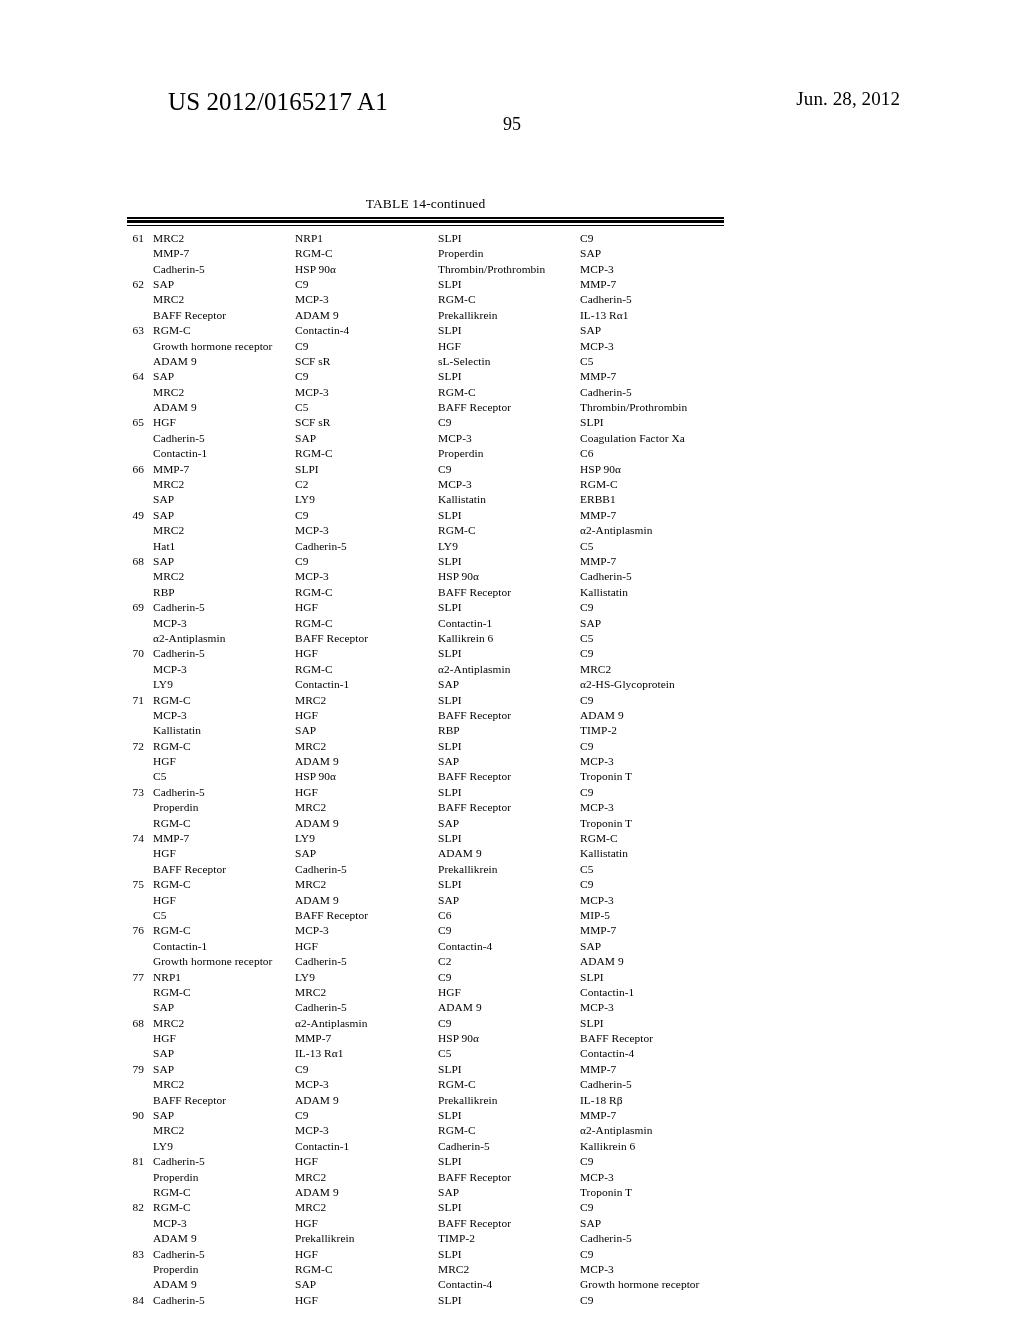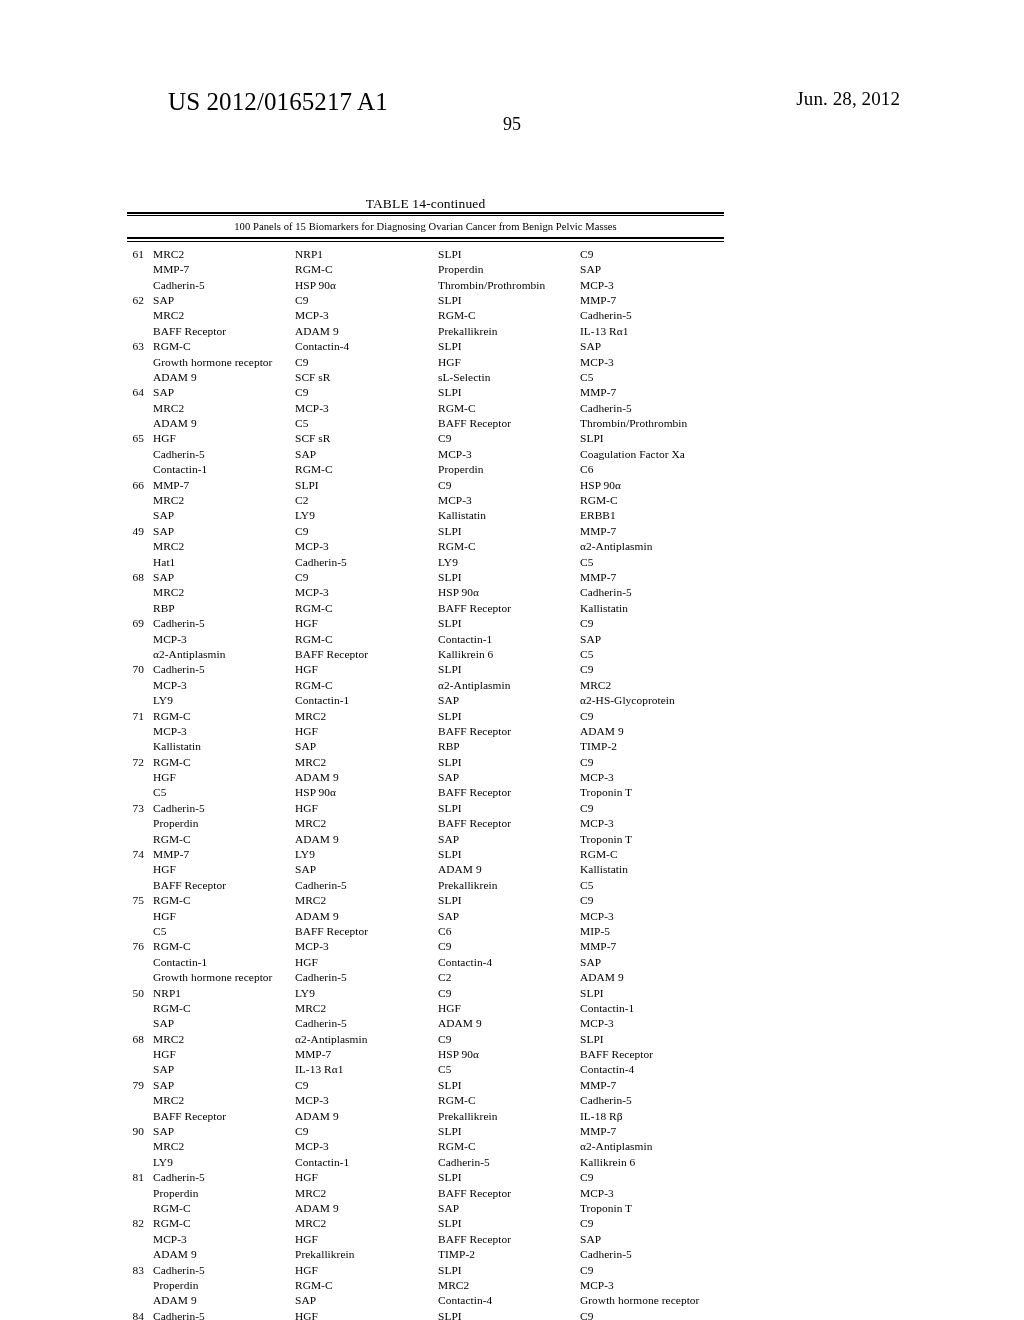--- a/index.html
+++ b/index.html
@@ -60,20 +60,21 @@
   .table-block {
     position: absolute;
     top: 196px;
     left: 127px;
     width: 597px;
   }
   .table-title {
     text-align: center;
     font-size: 13.5px;
     letter-spacing: 0.15px;
+    margin-bottom: 5px;
   }
   .rule-double {
     border-top: 2.2px solid #000;
     border-bottom: 1px solid #000;
     height: 1.4px;
     box-sizing: content-box;
   }
   .table-caption {
     text-align: center;
     font-size: 10.6px;
@@ -122,21 +123,20 @@
   </div>
 
   <div class="page-number">95</div>
 
   <div class="table-block">
 
     <div class="table-title">TABLE 14-continued</div>
 
     <div class="rule-double"></div>
 
-    <div class="table-caption">100 Panels of 15 Biomarkers for Diagnosing Ovarian Cancer from Benign Pelvic Masses</div>
 
     <div class="rule-double"></div>
 
     <div class="rows" id="rows-container">
         <div class="panel">
           <div class="line">
             <div class="c-idx cell">61</div>
             <div class="c1 cell">MRC2</div>
             <div class="c2 cell">NRP1</div>
             <div class="c3 cell">SLPI</div>
@@ -497,21 +497,21 @@
           <div class="line">
             <div class="c-idx cell"></div>
             <div class="c1 cell">Growth hormone receptor</div>
             <div class="c2 cell">Cadherin-5</div>
             <div class="c3 cell">C2</div>
             <div class="c4 cell">ADAM 9</div>
           </div>
         </div>
         <div class="panel">
           <div class="line">
-            <div class="c-idx cell">50</div>
+            <div class="c-idx cell">77</div>
             <div class="c1 cell">NRP1</div>
             <div class="c2 cell">LY9</div>
             <div class="c3 cell">C9</div>
             <div class="c4 cell">SLPI</div>
           </div>
           <div class="line">
             <div class="c-idx cell"></div>
             <div class="c1 cell">RGM-C</div>
             <div class="c2 cell">MRC2</div>
             <div class="c3 cell">HGF</div>

